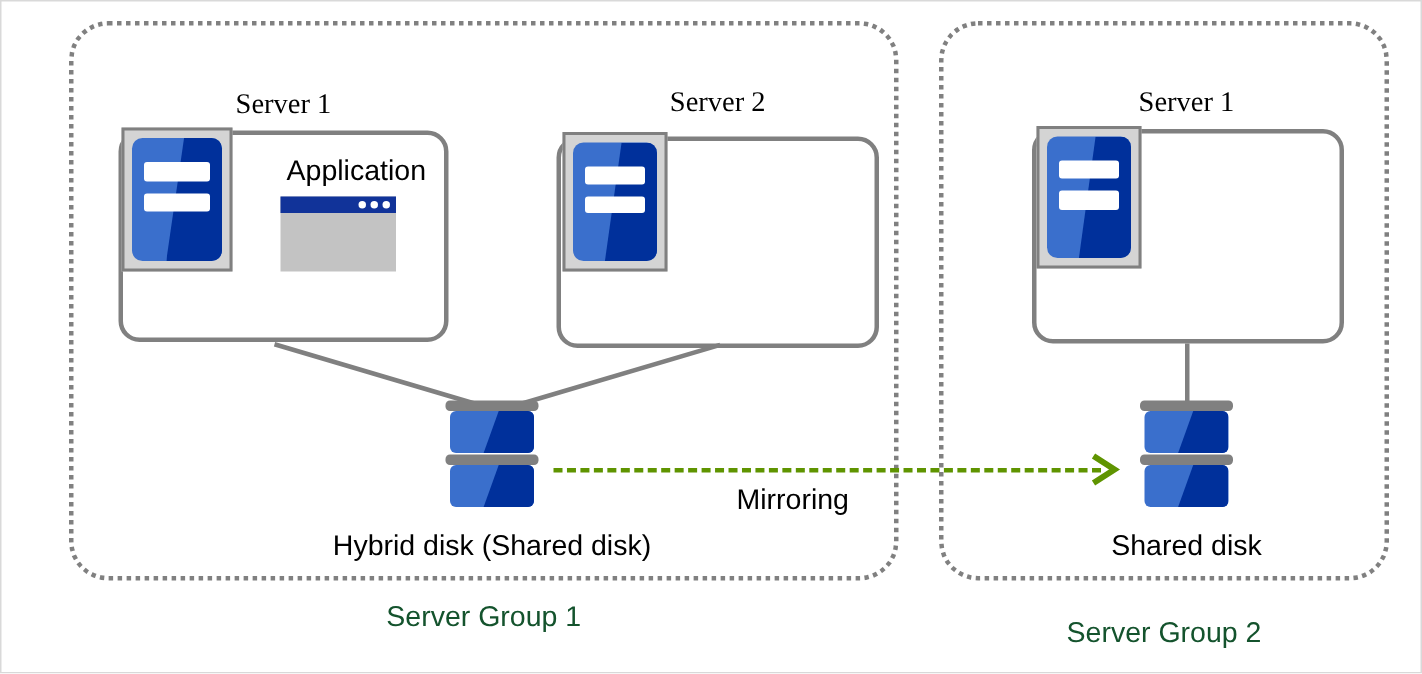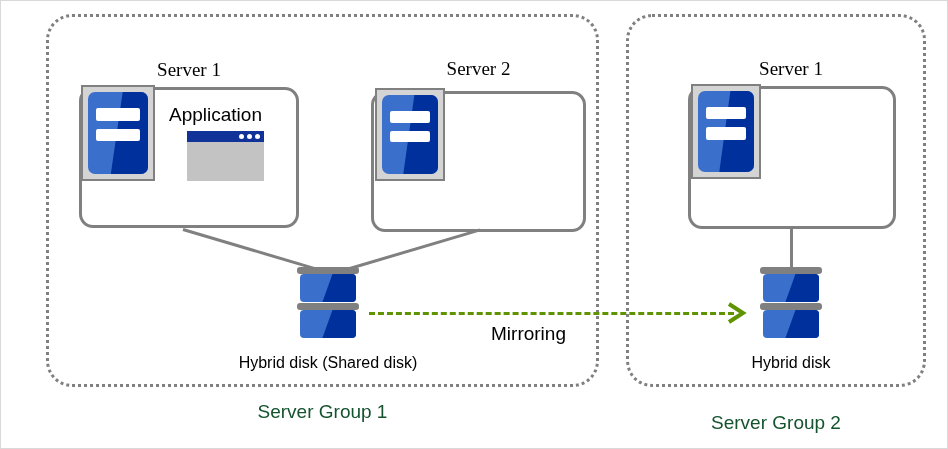--- a/index.html
+++ b/index.html
@@ -84,21 +84,21 @@
     background: #ffffff;
     border-radius: 2px;
   }
   .srv-icon .body .bar.b1 { top: 20%; }
   .srv-icon .body .bar.b2 { top: 45%; }
   .app-label {
     position: absolute;
     font-size: 19px;
     color: #000000;
     white-space: nowrap;
-    text-align: left;
+    text-align: right;
   }
   .app-icon {
     position: absolute;
     background: #c3c3c3;
     box-sizing: border-box;
   }
   .app-icon .titlebar {
     position: absolute;
     top: 0; left: 0; right: 0;
     height: 11px;
@@ -141,21 +141,21 @@
   .disk .slab .shade {
     position: absolute;
     top: 0; right: 0; bottom: 0;
     width: 60%;
     background: #00309b;
     clip-path: polygon(30% 0, 100% 0, 100% 100%, 0 100%);
   }
   .disk-label {
     position: absolute;
     text-align: center;
-    font-size: 16px;
+    font-size: 19px;
     color: #000000;
     white-space: nowrap;
   }
 
   
   .connector {
     position: absolute;
     background: #808080;
     transform-origin: 0 50%;
   }
@@ -273,15 +273,15 @@
     <div class="plate" style="top:0;"></div>
     <div class="slab" style="top:7px;">
       <div class="shade"></div>
     </div>
     <div class="plate" style="top:36px;"></div>
     <div class="slab" style="top:43px;">
       <div class="shade"></div>
     </div>
   </div>
 
-  <div class="disk-label" style="left:680px; top:353px; width:220px;">Hybrid disk</div>
+  <div class="disk-label" style="left:680px; top:353px; width:220px;">Shared disk</div>
 
 </div>
 
 </body></html>

